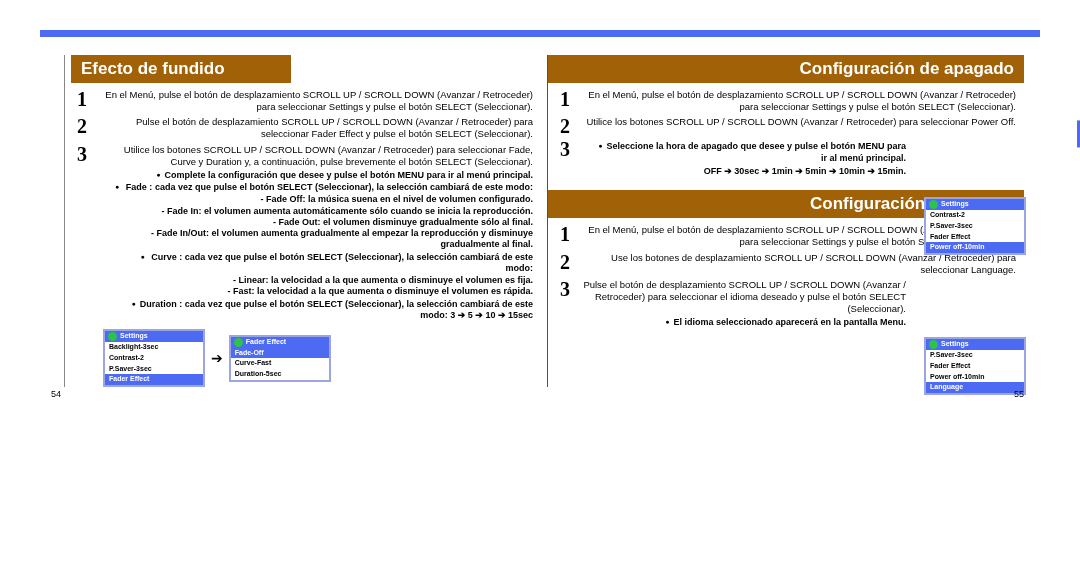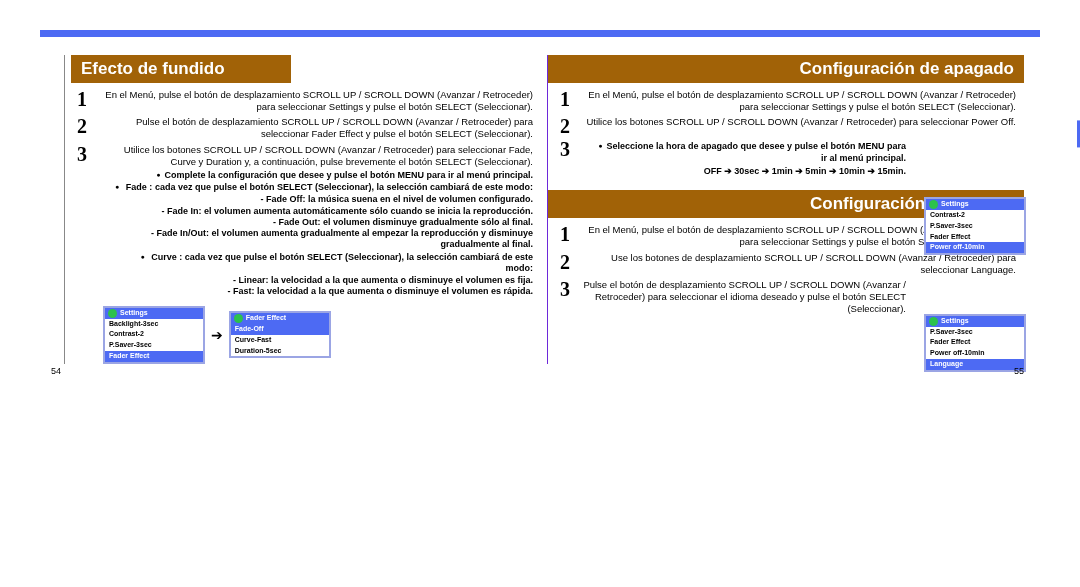--- a/index.html
+++ b/index.html
@@ -68,20 +68,21 @@
               <li>Fade In/Out: el volumen aumenta gradualmente al empezar la reproducción y disminuye gradualmente al final.</li>
             </ul>
           </li>
           <li>
             <b>Curve :</b> <span>cada vez que pulse el botón SELECT (Seleccionar), la selección cambiará de este modo:</span>
             <ul class="dash">
               <li>Linear: la velocidad a la que aumenta o disminuye el volumen es fija.</li>
               <li>Fast: la velocidad a la que aumenta o disminuye el volumen es rápida.</li>
             </ul>
           </li>
+          <li><b>Duration :</b> <span>cada vez que pulse el botón SELECT (Seleccionar), la selección cambiará de este modo: <b>3 ➔ 5 ➔ 10 ➔ 15sec</b></span></li>
         </ul>
       </span>
         </li>
     </ol>
 
     <div class="dev-row">
       <div class="dev">
         <div class="hd">Settings</div>
         <div class="row">Backlight-3sec</div>
         <div class="row">Contrast-2</div>
@@ -138,20 +139,21 @@
         </li>
       <li>
           <span class="num">2</span>
           <span class="body">Use los botones de desplazamiento SCROLL UP / SCROLL DOWN (Avanzar / Retroceder) para seleccionar Language.</span>
         </li>
       <li>
           <span class="num">3</span>
           <span class="body" style="padding-right:110px;">
         <span>Pulse el botón de desplazamiento SCROLL UP / SCROLL DOWN (Avanzar / Retroceder) para seleccionar el idioma deseado y pulse el botón SELECT (Seleccionar).</span>
         <ul class="bul">
+          <li>El idioma seleccionado aparecerá en la pantalla Menu.</li>
         </ul>
       </span>
         </li>
     </ol>
     <div class="dev float-dev" style="bottom:-8px;right:4px;">
       <div class="hd">Settings</div>
       <div class="row">P.Saver-3sec</div>
       <div class="row">Fader Effect</div>
       <div class="row">Power off-10min</div>
       <div class="sel">Language</div>

